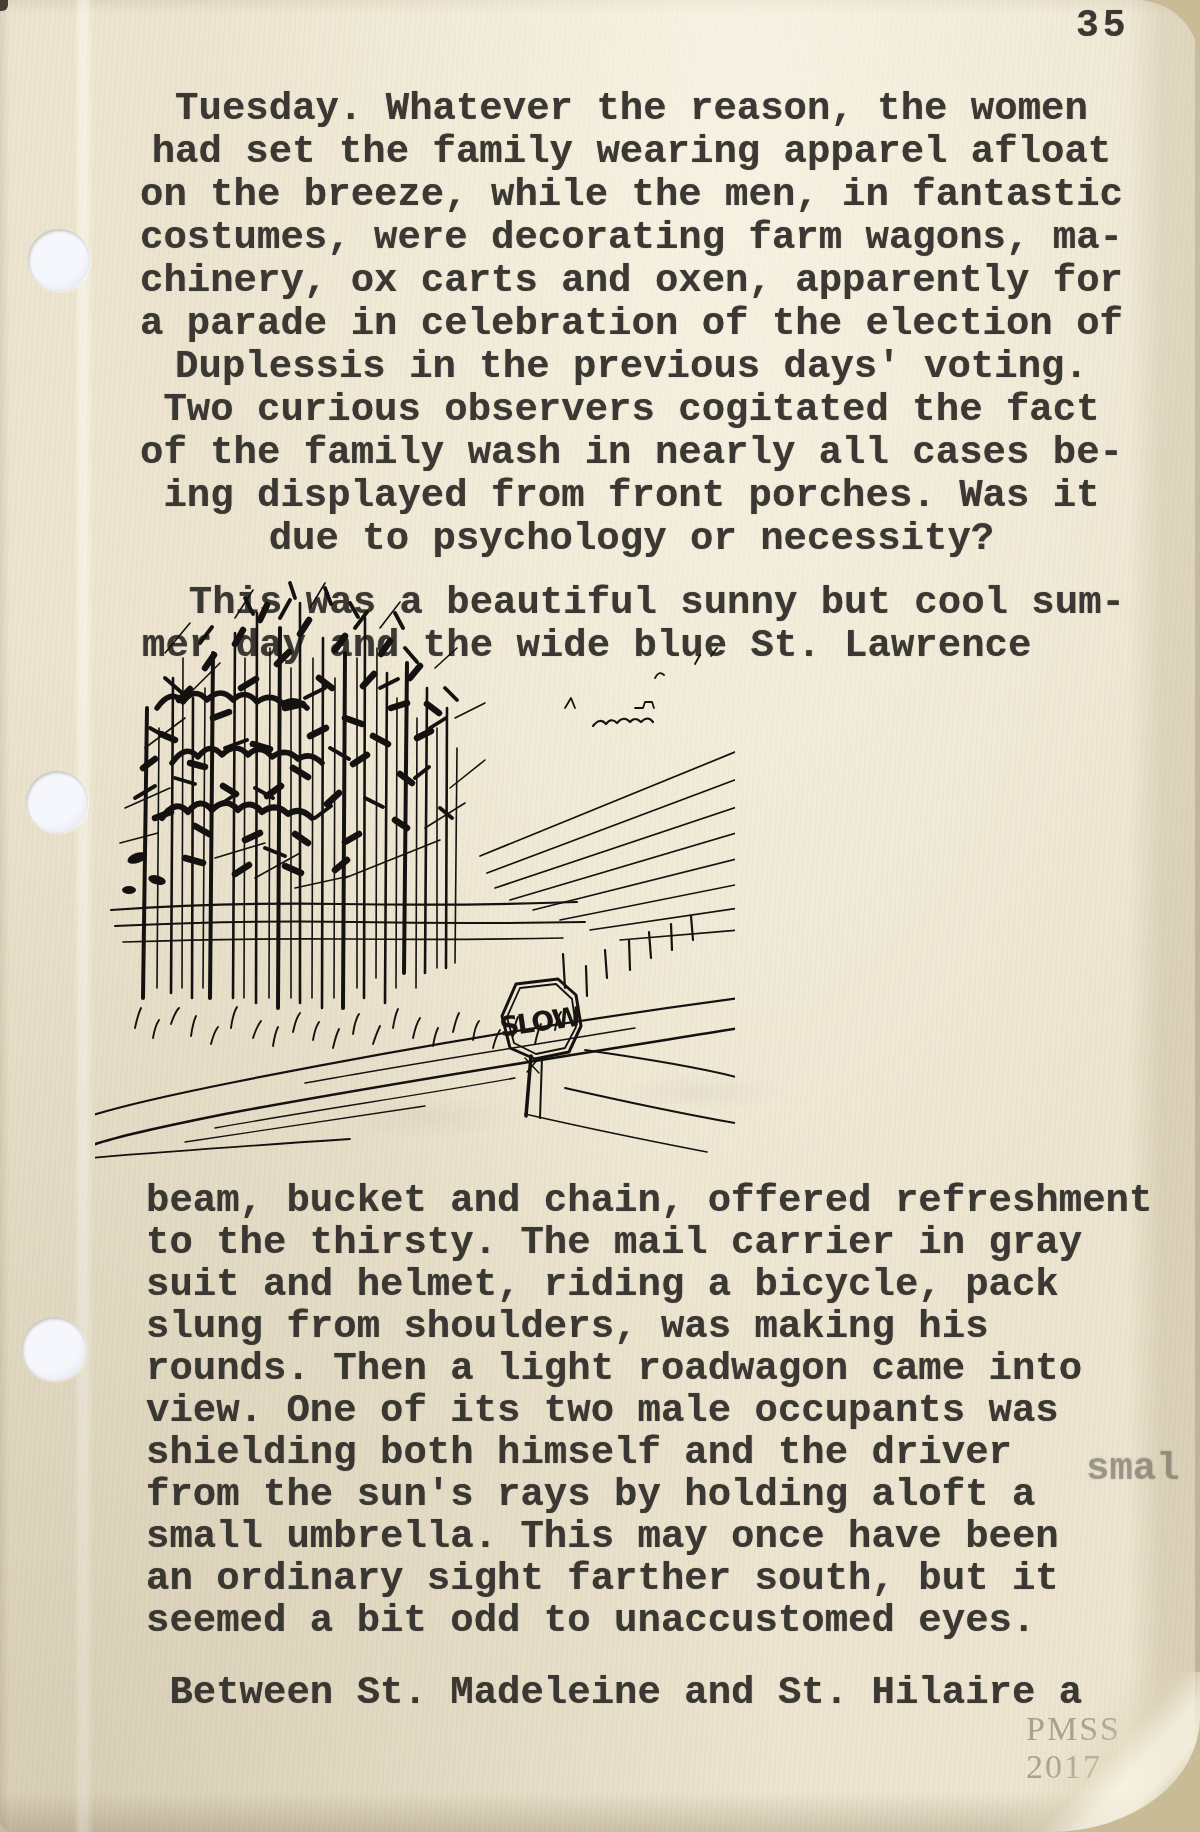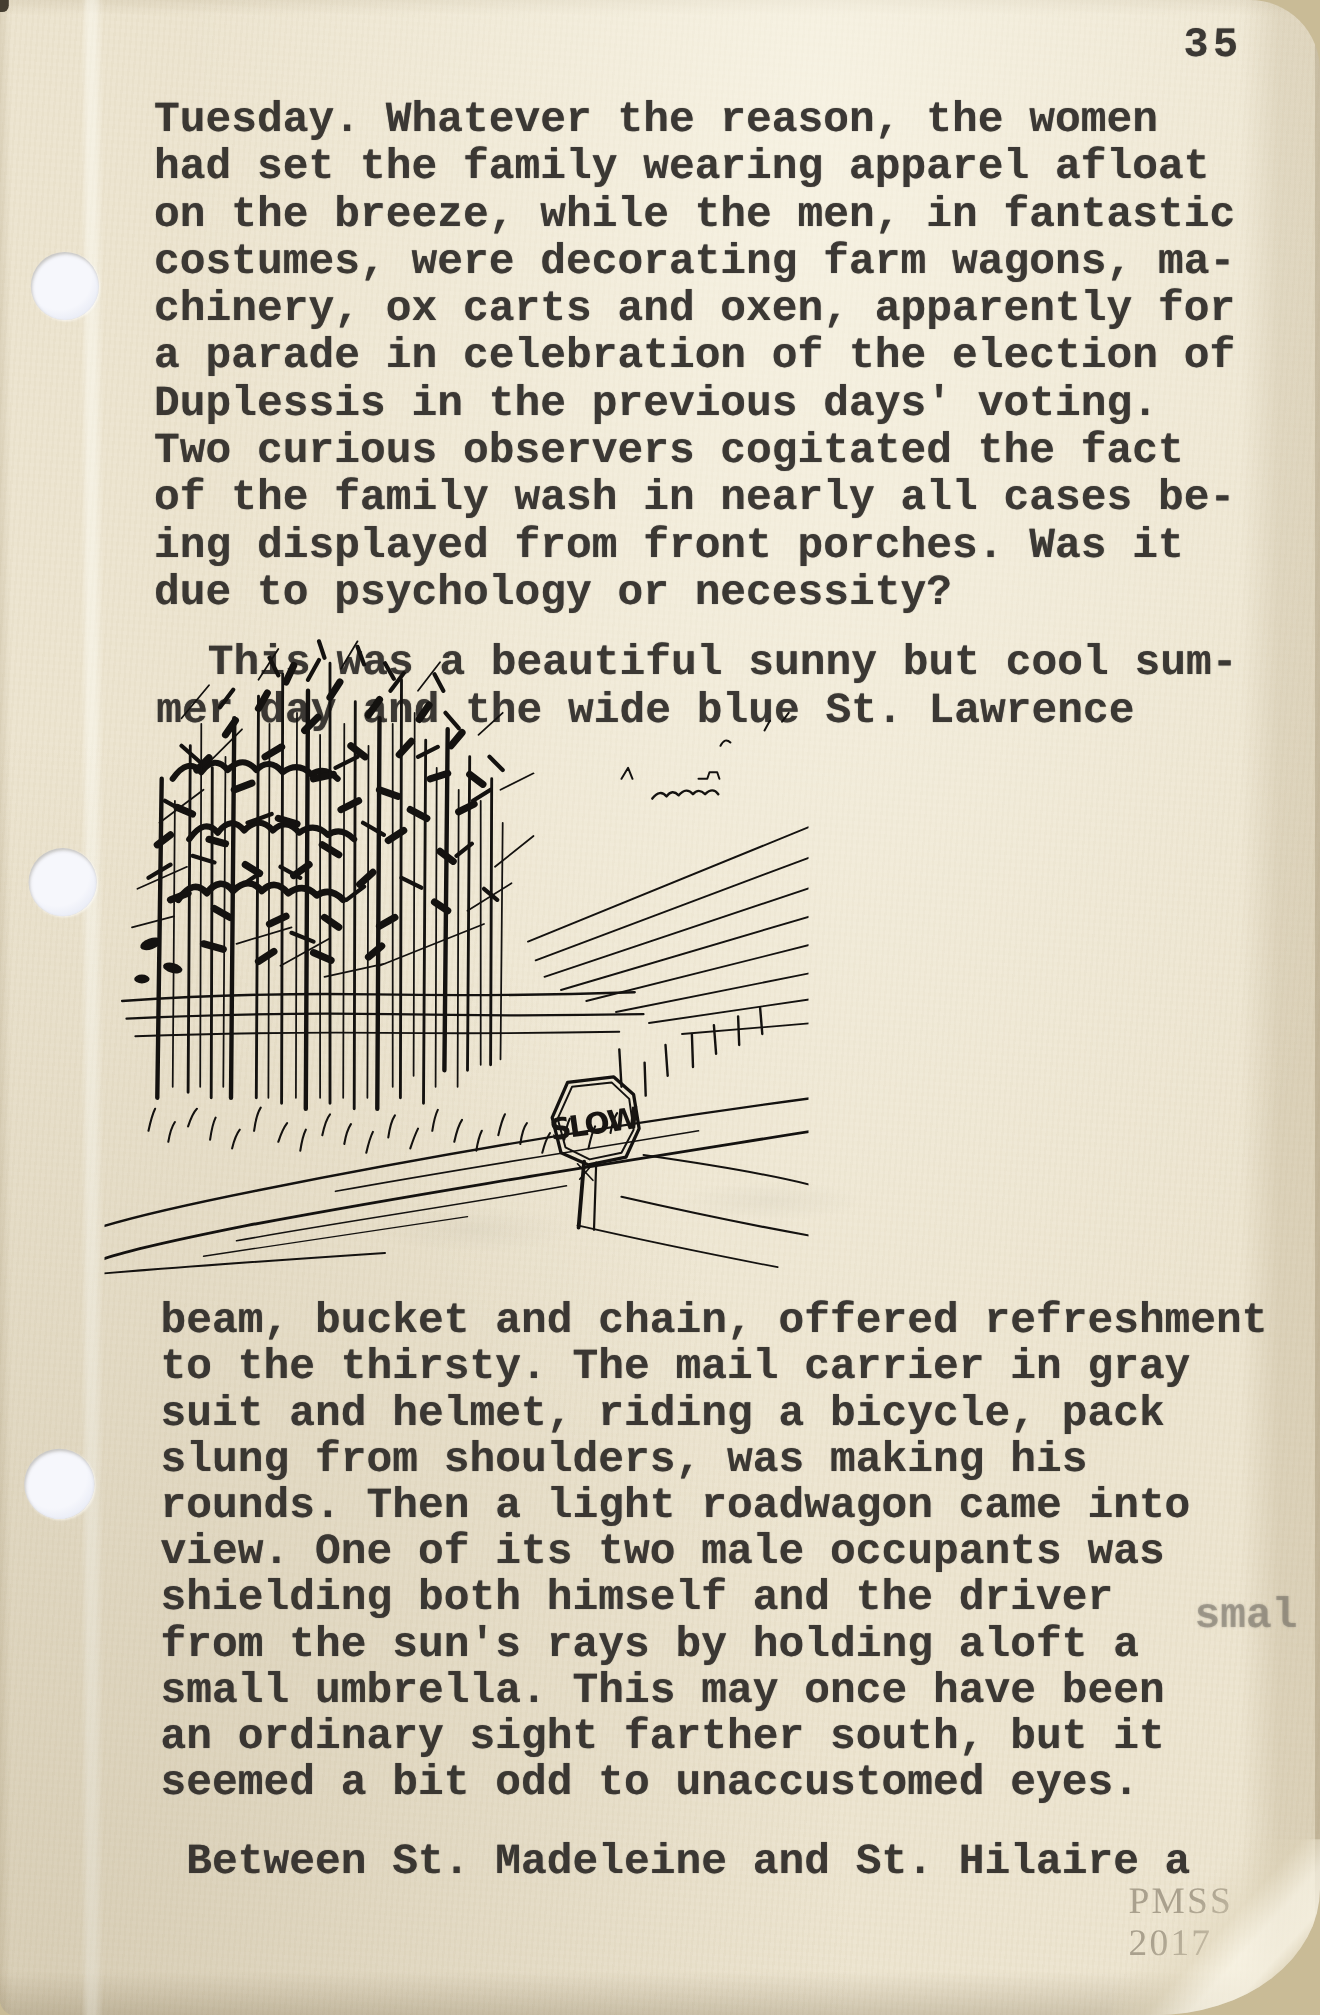--- a/index.html
+++ b/index.html
@@ -50,30 +50,30 @@
   .hole.h2{left:26px;top:771px;width:62px;height:62px;}
   .hole.h3{left:22px;top:1317px;width:64px;height:64px;}
   .type{
     position:absolute;
     font-family:"Liberation Mono","DejaVu Sans Mono",monospace;
     font-weight:700;font-size:39px;line-height:43px;
     color:var(--ink);white-space:pre;
     text-shadow:0 0 1px rgba(46,43,40,.65);
     opacity:.93;
   }
-  .para1{left:140px;top:88px;}
+  .para1{left:140px;top:88px;text-align:center;}
   .para2lead{left:142px;top:582px;}
   .rightcol{left:828px;top:648px;line-height:40px;}
   .para2tail{left:146px;top:1152px;line-height:42px;margin-top:28px;}
   .closing{left:146px;top:1672px;}
   .ghost{
     left:1086px;top:1448px;color:rgba(100,96,88,.40);
     text-shadow:0 0 2px rgba(100,96,88,.35);opacity:1;
   }
-  .pagenum{left:1076px;top:4px;font-size:38px;letter-spacing:4px;margin-top:16px;}
+  .pagenum{left:1076px;top:4px;font-size:38px;letter-spacing:4px;}
   .watermark{
     position:absolute;left:1026px;top:1710px;
     font-family:"Liberation Serif","DejaVu Serif",serif;
     font-size:34px;letter-spacing:2px;color:var(--watermark);opacity:.9;
   }
   .sketch{position:absolute;left:95px;top:558px;width:640px;height:625px;}
   .sketch path, .sketch line{stroke:#141210;fill:none;stroke-linecap:round;stroke-linejoin:round;}
 </style>
 </head>
 <body>

